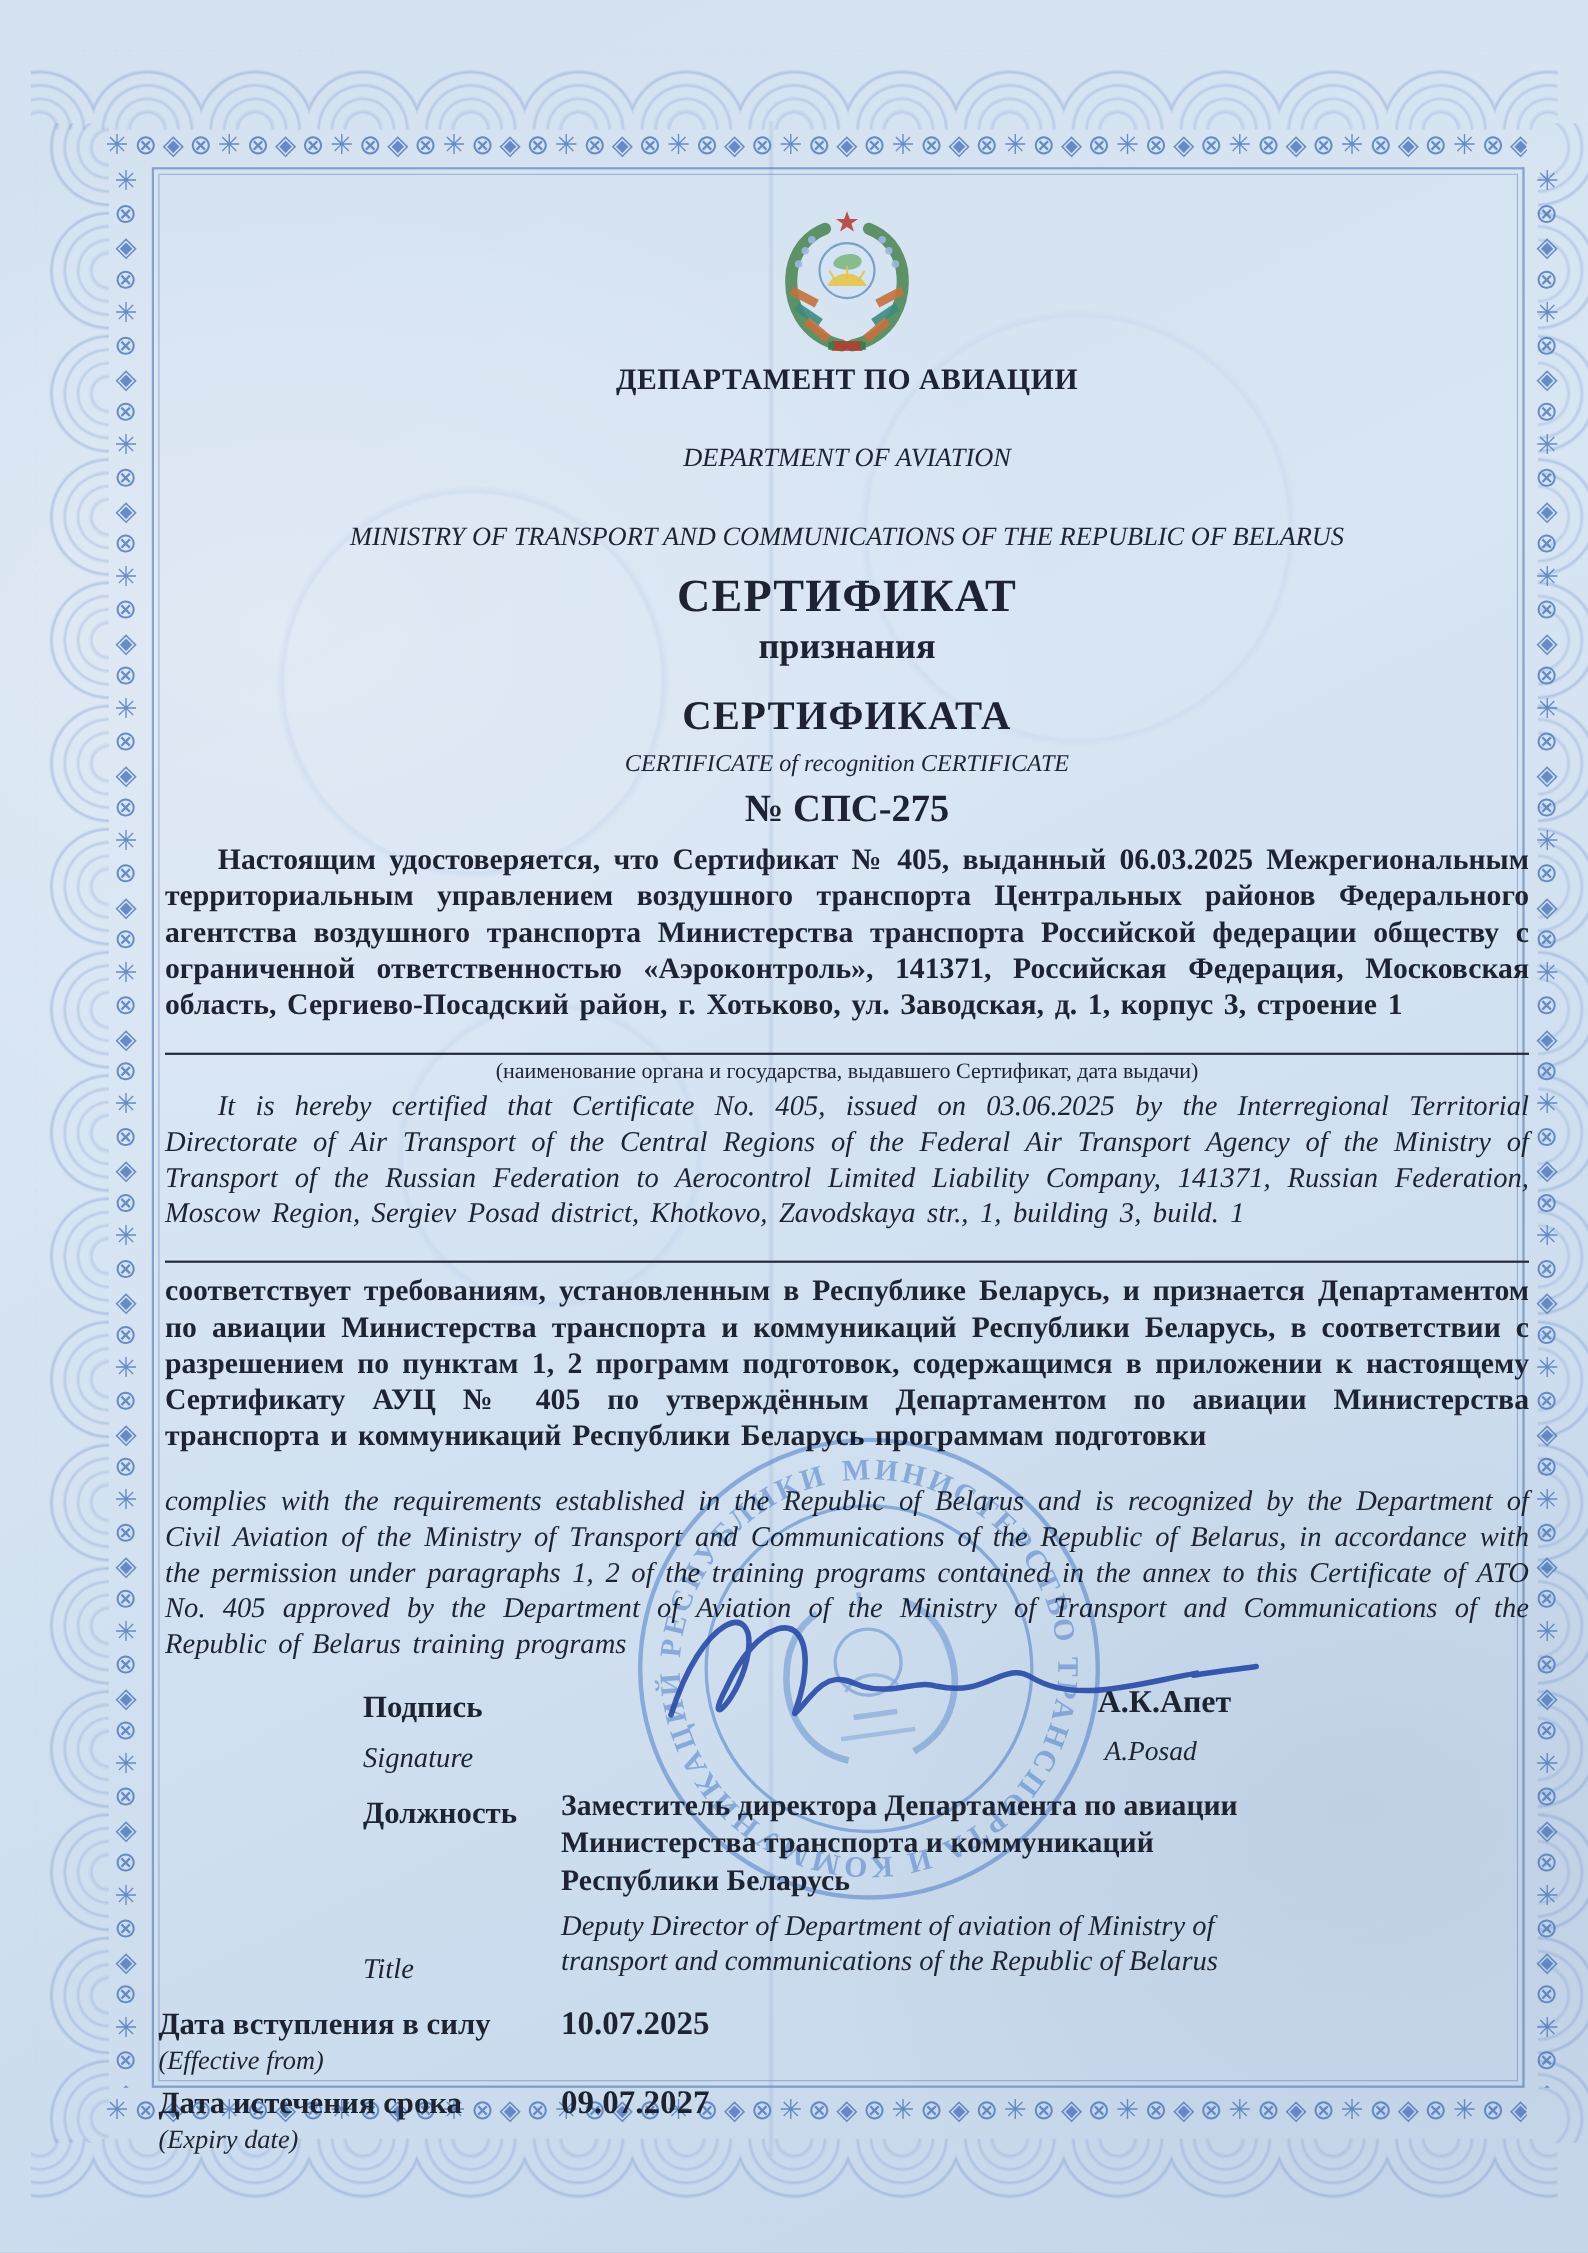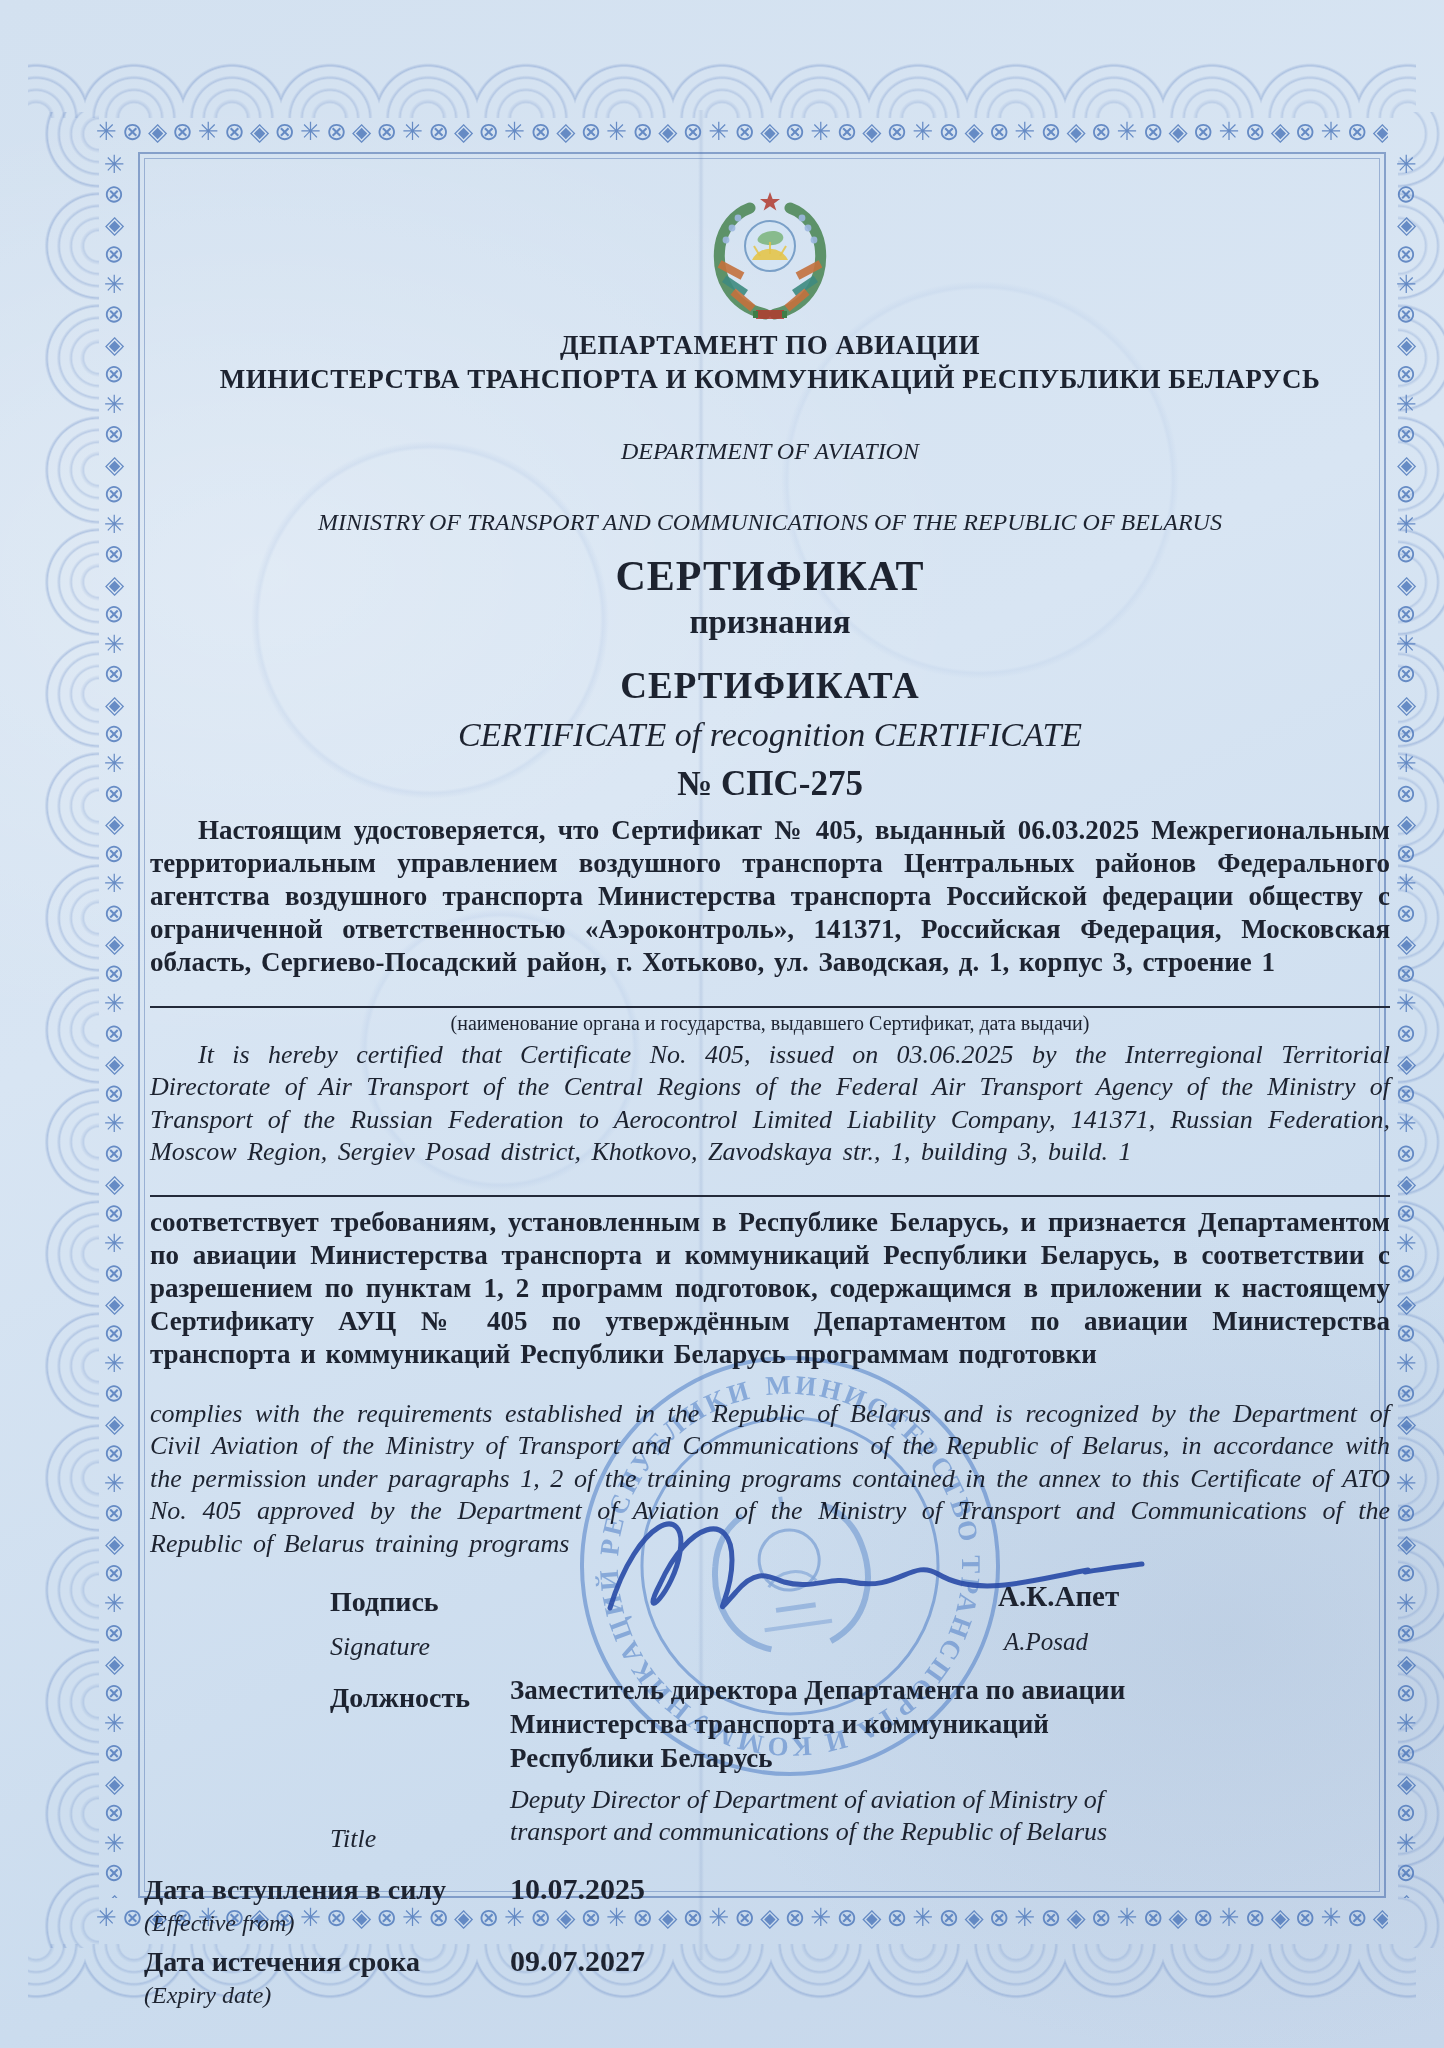--- a/index.html
+++ b/index.html
@@ -91,21 +91,21 @@
   .content{
     position:absolute;left:150px;top:160px;width:1240px;z-index:5;
   }
   .emblem{display:block;margin:28px auto 6px;}
   .c{text-align:center;}
   .org-ru{font-weight:bold;font-size:27px;line-height:1.26;letter-spacing:.5px;}
   .org-en{font-style:italic;font-size:24px;line-height:1.3;margin-top:40px;}
   .t1{font-weight:bold;font-size:42px;line-height:1.15;margin-top:14px;letter-spacing:1px;}
   .t2{font-weight:bold;font-size:33px;line-height:1.2;margin-top:2px;}
   .t3{font-weight:bold;font-size:37px;line-height:1.2;letter-spacing:1px;margin-top:22px;}
-  .t4{font-style:italic;font-size:34px;line-height:1.25;margin-top:5px;}
+  .t4{font-style:italic;font-size:22px;line-height:1.25;margin-top:5px;}
   .tnum{font-weight:bold;font-size:35px;line-height:1.2;margin-top:7px;}
   .para-ru{
     font-weight:bold;font-size:27px;line-height:1.22;text-align:justify;
     text-indent:48px;margin-top:9px;word-spacing:3px;
   }
   .para-ru.noindent{text-indent:0;}
   .para-en{
     font-style:italic;font-size:26px;line-height:1.25;text-align:justify;
     text-indent:48px;margin-top:3px;word-spacing:4px;
   }
@@ -182,21 +182,20 @@
           <line x1="50" y1="68" x2="44" y2="58"></line>
         <line x1="70" y1="68" x2="76" y2="58"></line>
       </g>
 
       <rect x="46" y="122" width="28" height="9" fill="#b23a2e" opacity=".85"></rect>
       <rect x="43" y="123" width="5" height="7" fill="#3f7d46"></rect>
       <rect x="72" y="123" width="5" height="7" fill="#3f7d46"></rect>
     </svg>
 
     <div class="c org-ru">ДЕПАРТАМЕНТ ПО АВИАЦИИ</div>
-    <div class="c org-ru">МИНИСТЕРСТВА ТРАНСПОРТА И КОММУНИКАЦИЙ РЕСПУБЛИКИ БЕЛАРУСЬ</div>
     <div class="c org-en">DEPARTMENT OF AVIATION</div>
     <div class="c org-en">MINISTRY OF TRANSPORT AND COMMUNICATIONS OF THE REPUBLIC OF BELARUS</div>
 
     <div class="c t1">СЕРТИФИКАТ</div>
     <div class="c t2">признания</div>
     <div class="c t3">СЕРТИФИКАТА</div>
     <div class="c t4">CERTIFICATE of recognition CERTIFICATE</div>
     <div class="c tnum">№ СПС-275</div>
 
     <p class="para-ru">Настоящим удостоверяется, что Сертификат № 405, выданный 06.03.2025 Межрегиональным территориальным управлением воздушного транспорта Центральных районов Федерального агентства воздушного транспорта Министерства транспорта Российской федерации обществу с ограниченной ответственностью «Аэроконтроль», 141371, Российская Федерация, Московская область, Сергиево-Посадский район, г. Хотьково, ул. Заводская, д. 1, корпус 3, строение 1</p>

